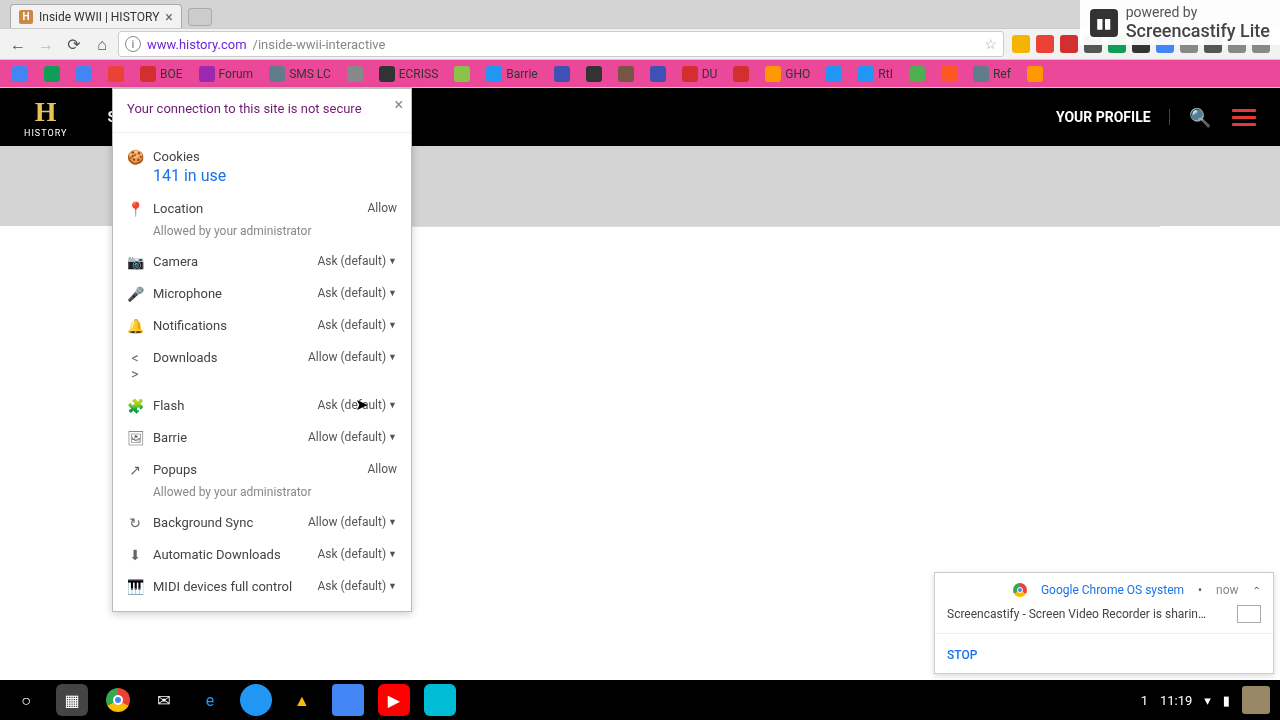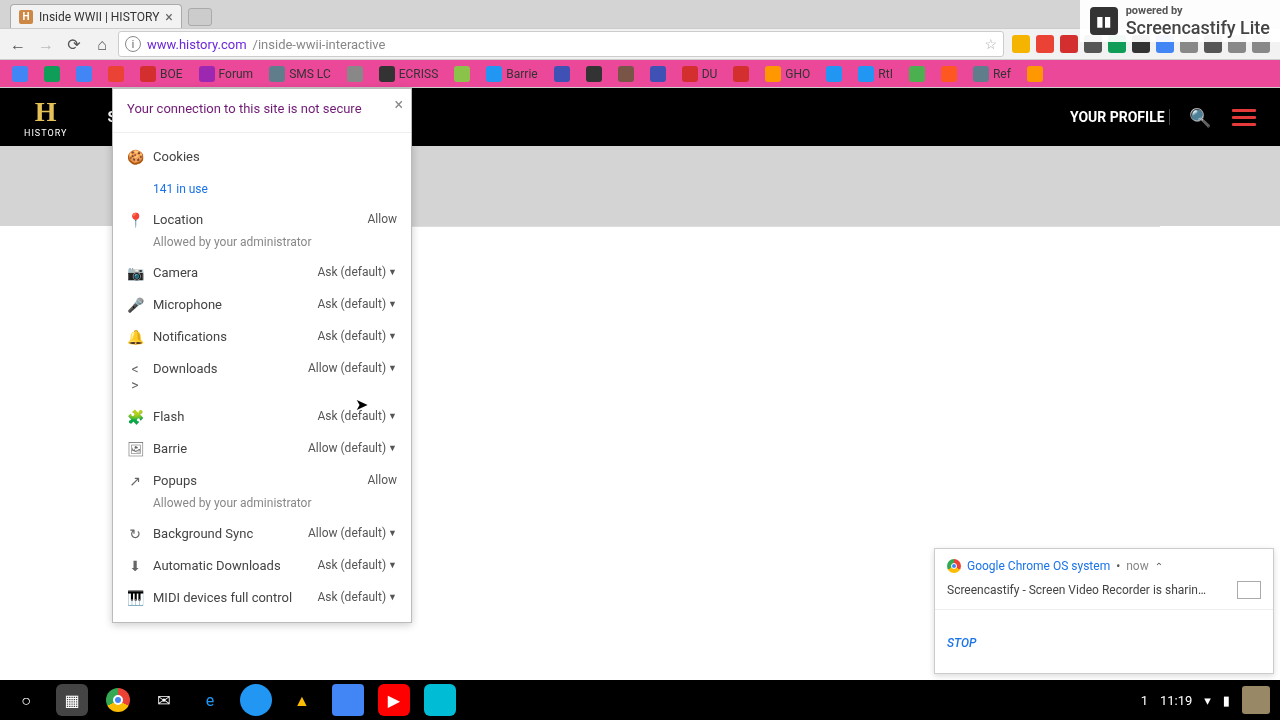--- a/index.html
+++ b/index.html
@@ -30,64 +30,64 @@
 .bookitem .bicon { width: 16px; height: 16px; border-radius: 3px; flex-shrink: 0; }
 
 
 .siteheader { height: 58px; background: #000; display: flex; align-items: center; padding: 0 24px; color: #fff; }
 .logo { display: flex; flex-direction: column; align-items: center; margin-right: 40px; }
 .logo .h { font-size: 28px; font-weight: bold; color: #e6c157; font-family: Georgia, serif; }
 .logo .text { font-size: 9px; letter-spacing: 1px; }
 .navlinks { display: flex; gap: 24px; font-weight: bold; font-size: 15px; }
 .navlinks span { cursor: pointer; }
 .rightside { margin-left: auto; display: flex; align-items: center; gap: 20px; }
-.profile { font-weight: bold; font-size: 14px; padding-right: 4px; border-right: 1px solid #444; margin-left: 48px; }
+.profile { font-weight: bold; font-size: 14px; padding-right: 18px; border-right: 1px solid #444; margin-left: 48px; }
 .searchicon { font-size: 18px; cursor: pointer; }
 .hamburger { display: flex; flex-direction: column; gap: 4px; cursor: pointer; }
 .hamburger span { width: 24px; height: 3px; background: #e63939; border-radius: 1px; }
 
 
 .content { background: #fff; height: 534px; position: relative; }
 .hr { border-top: 1px solid #ddd; margin: 80px 120px 0; }
 
 
 .popup { position: absolute; top: 88px; left: 112px; width: 300px; background: #fff; border: 1px solid #bbb; box-shadow: 0 2px 8px rgba(0,0,0,0.2); z-index: 100; font-size: 13px; color: #333; }
 .popup-header { padding: 12px 14px 10px; position: relative; }
 .popup-header .closebtn { position: absolute; top: 6px; right: 8px; font-size: 16px; color: #888; cursor: pointer; }
 .popup-header .title { color: #701a75; margin-bottom: 6px; }
 .popup-header .desc { font-size: 12px; color: #666; line-height: 1.4; }
 .popup-header .desc a { color: #1a73e8; text-decoration: none; }
 .perm-list { border-top: 1px solid #eee; padding: 8px 0; }
 .perm-item { display: flex; align-items: flex-start; padding: 8px 14px; gap: 10px; }
 .perm-item .picon { width: 16px; color: #666; font-size: 14px; text-align: center; flex-shrink: 0; }
 .perm-item .plabel { flex: 1; color: #444; }
 .perm-item .plabel .sub { display: block; font-size: 12px; color: #888; margin-top: 8px; }
-.perm-item .plabel a { color: #1a73e8; text-decoration: none; font-size: 12px; display: block; margin-top: 18px; }
+.perm-item .plabel a { color: #1a73e8; text-decoration: none; font-size: 16px; display: block; margin-top: 2px; }
 .perm-item .pval { color: #555; font-size: 12px; display: flex; align-items: center; gap: 2px; }
 .perm-item .pval .caret { font-size: 9px; }
 .site-settings { padding: 10px 14px; border-top: 1px solid #eee; }
 .site-settings a { color: #1a73e8; text-decoration: none; font-size: 13px; }
 
 
 .watermark { position: absolute; top: 0; right: 0; background: rgba(255,255,255,0.95); padding: 4px 10px; display: flex; align-items: center; gap: 8px; z-index: 200; }
 .watermark .wicon { width: 28px; height: 28px; background: #333; border-radius: 4px; display: flex; align-items: center; justify-content: center; color: #fff; font-size: 14px; }
-.watermark .wtext .l1 { font-size: 11px; color: #555; font-weight: bold; }
+.watermark .wtext .l1 { font-size: 14px; color: #555; }
 .watermark .wtext .l2 { font-size: 18px; font-weight: 500; color: #444; }
 
 
 .notif { position: absolute; bottom: 46px; right: 6px; width: 340px; background: #fff; border: 1px solid #ccc; box-shadow: 0 2px 6px rgba(0,0,0,0.15); z-index: 150; }
-.notif-head { padding: 10px 12px 4px; display: flex; align-items: center; gap: 6px; font-size: 12px; color: #555; }
+.notif-head { padding: 10px 12px 4px; display: flex; align-items: center; gap: 14px; font-size: 12px; color: #555; justify-content: flex-end; }
 .notif-head .chromeicon { width: 14px; height: 14px; border-radius: 50%; background: conic-gradient(#ea4335 0 120deg, #fbbc05 120deg 240deg, #34a853 240deg 360deg); position: relative; }
 .notif-head .chromeicon::after { content: ''; position: absolute; inset: 4px; background: #4285f4; border-radius: 50%; border: 1px solid #fff; }
 .notif-head .src { color: #1a73e8; }
 .notif-head .time { color: #888; }
 .notif-head .expand { font-size: 10px; }
 .notif-body { padding: 4px 12px 10px; font-size: 12px; color: #444; display: flex; justify-content: space-between; align-items: center; }
 .notif-body .thumb { width: 24px; height: 18px; border: 1px solid #aaa; }
-.notif-actions { border-top: 1px solid #eee; padding: 22px 12px; font-style: italic; }
+.notif-actions { border-top: 1px solid #eee; padding: 10px 12px; }
 .notif-actions span { color: #1a73e8; font-size: 12px; font-weight: 500; cursor: pointer; }
 
 
 .taskbar { position: absolute; bottom: 0; left: 0; right: 0; height: 40px; background: #000; display: flex; align-items: center; padding: 0 10px; gap: 14px; }
 .taskicon { width: 32px; height: 32px; border-radius: 50%; display: flex; align-items: center; justify-content: center; font-size: 16px; color: #fff; cursor: pointer; }
 .taskright { margin-left: auto; display: flex; align-items: center; gap: 12px; color: #fff; font-size: 13px; }
 .taskright .avatar { width: 28px; height: 28px; background: #986; border-radius: 3px; }
 
 
 .cursor { position: absolute; top: 395px; left: 355px; font-size: 16px; color: #000; z-index: 300; pointer-events: none; }

